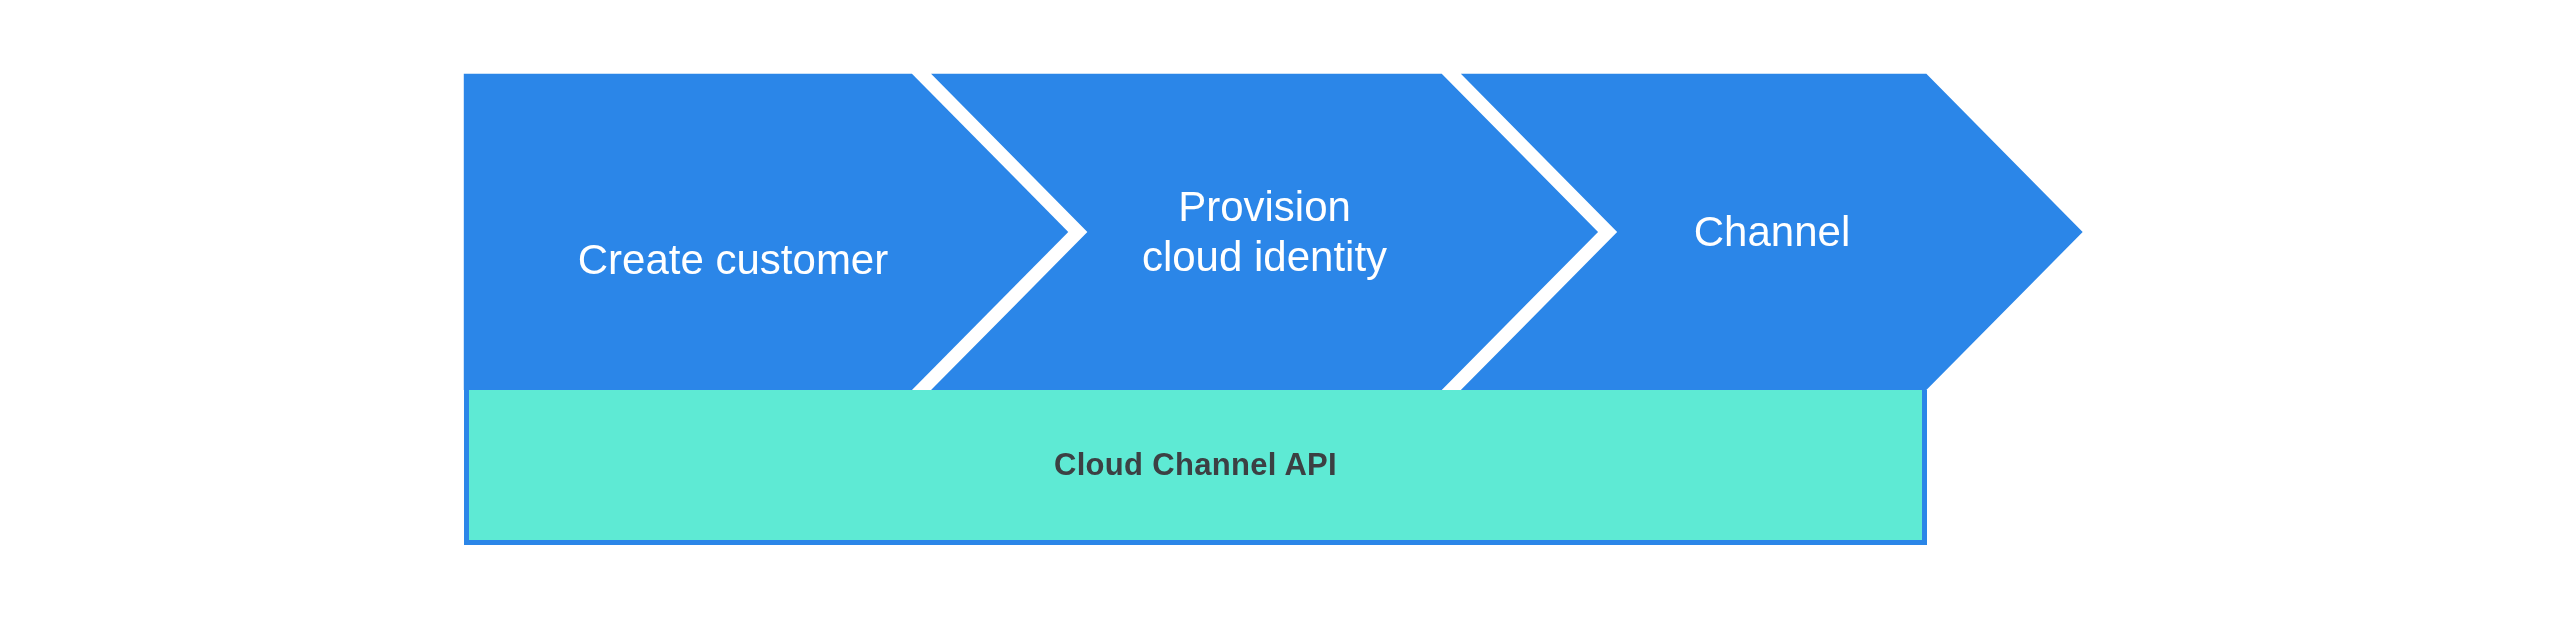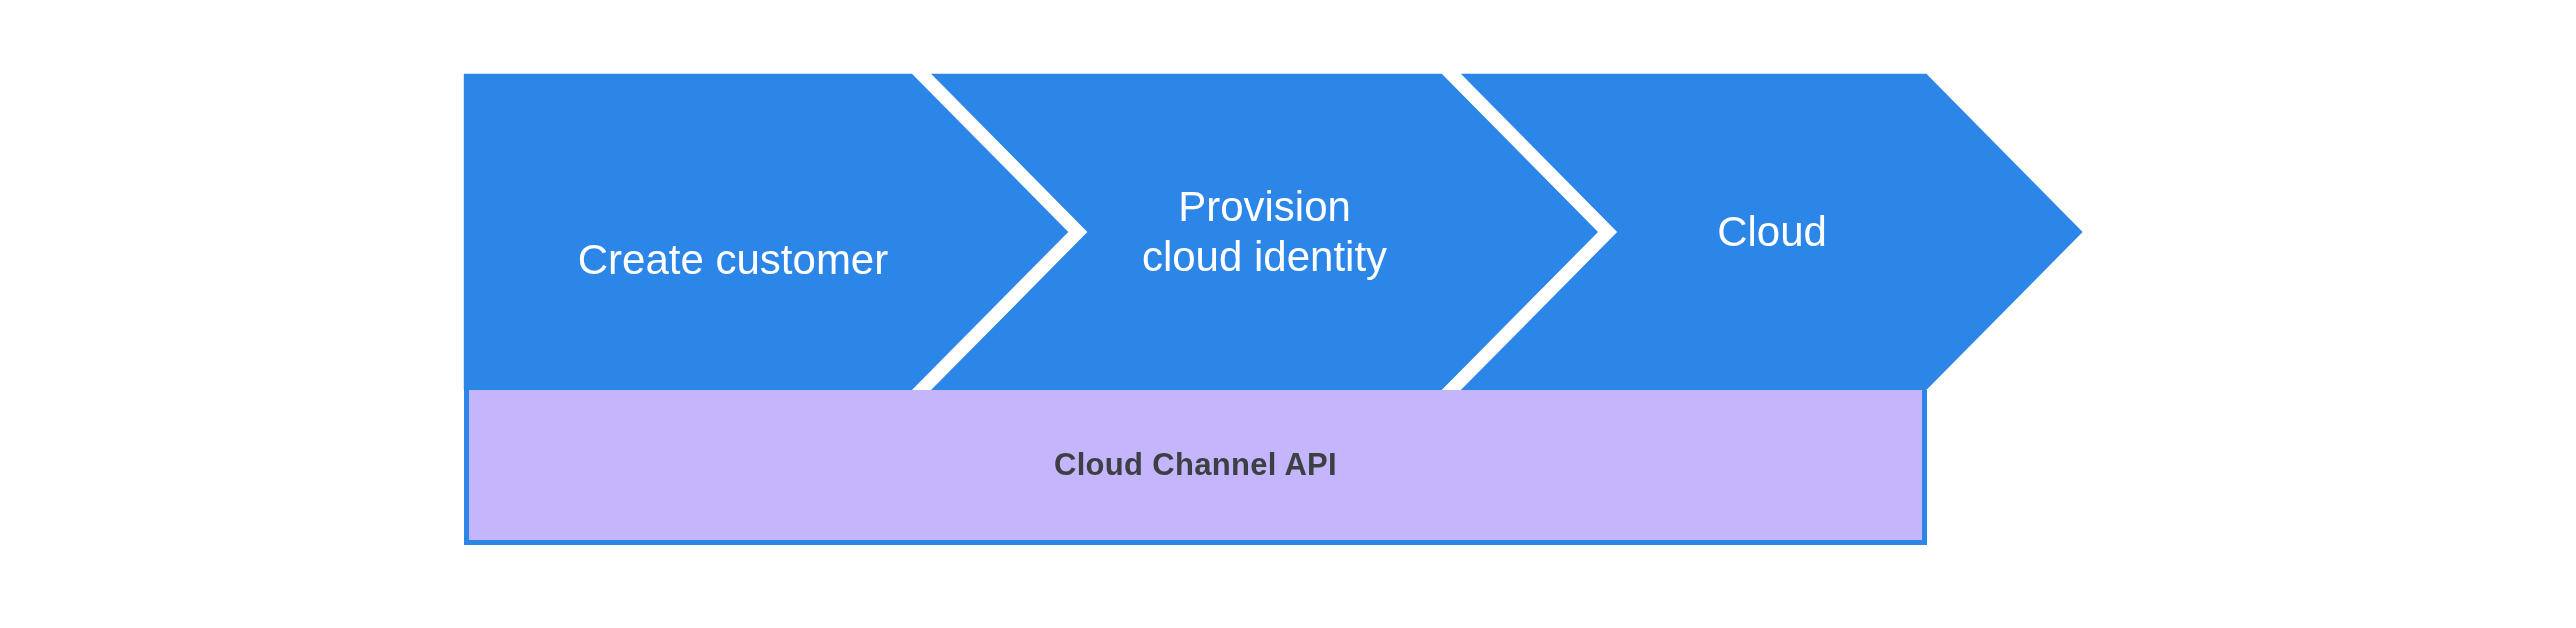--- a/index.html
+++ b/index.html
@@ -15,21 +15,21 @@
     font-family: "Liberation Sans", "DejaVu Sans", sans-serif;
     overflow: hidden;
   }
   .api-box {
     position: absolute;
     left: 464px;
     top: 390px;
     width: 1463px;
     height: 155px;
     box-sizing: border-box;
-    background: #c4b5fd;
+    background: #5eead4;
     border: 5.2px solid var(--api-box-border, #2b86e8);
     border-top: none;
     display: flex;
     align-items: center;
     justify-content: center;
     z-index: 1;
   }
   .api-box-label {
     font-size: 31px;
     font-weight: 700;
@@ -84,17 +84,17 @@
   <div class="step-label step-label-0">
     <span>Create customer</span>
   </div>
 
   <div class="step-label step-label-1">
     <span>Provision</span>
     <span>cloud identity</span>
   </div>
 
   <div class="step-label step-label-2">
-    <span>Cloud</span>
+    <span>Channel</span>
   </div>
 
 </div>
 
 
 </body></html>

